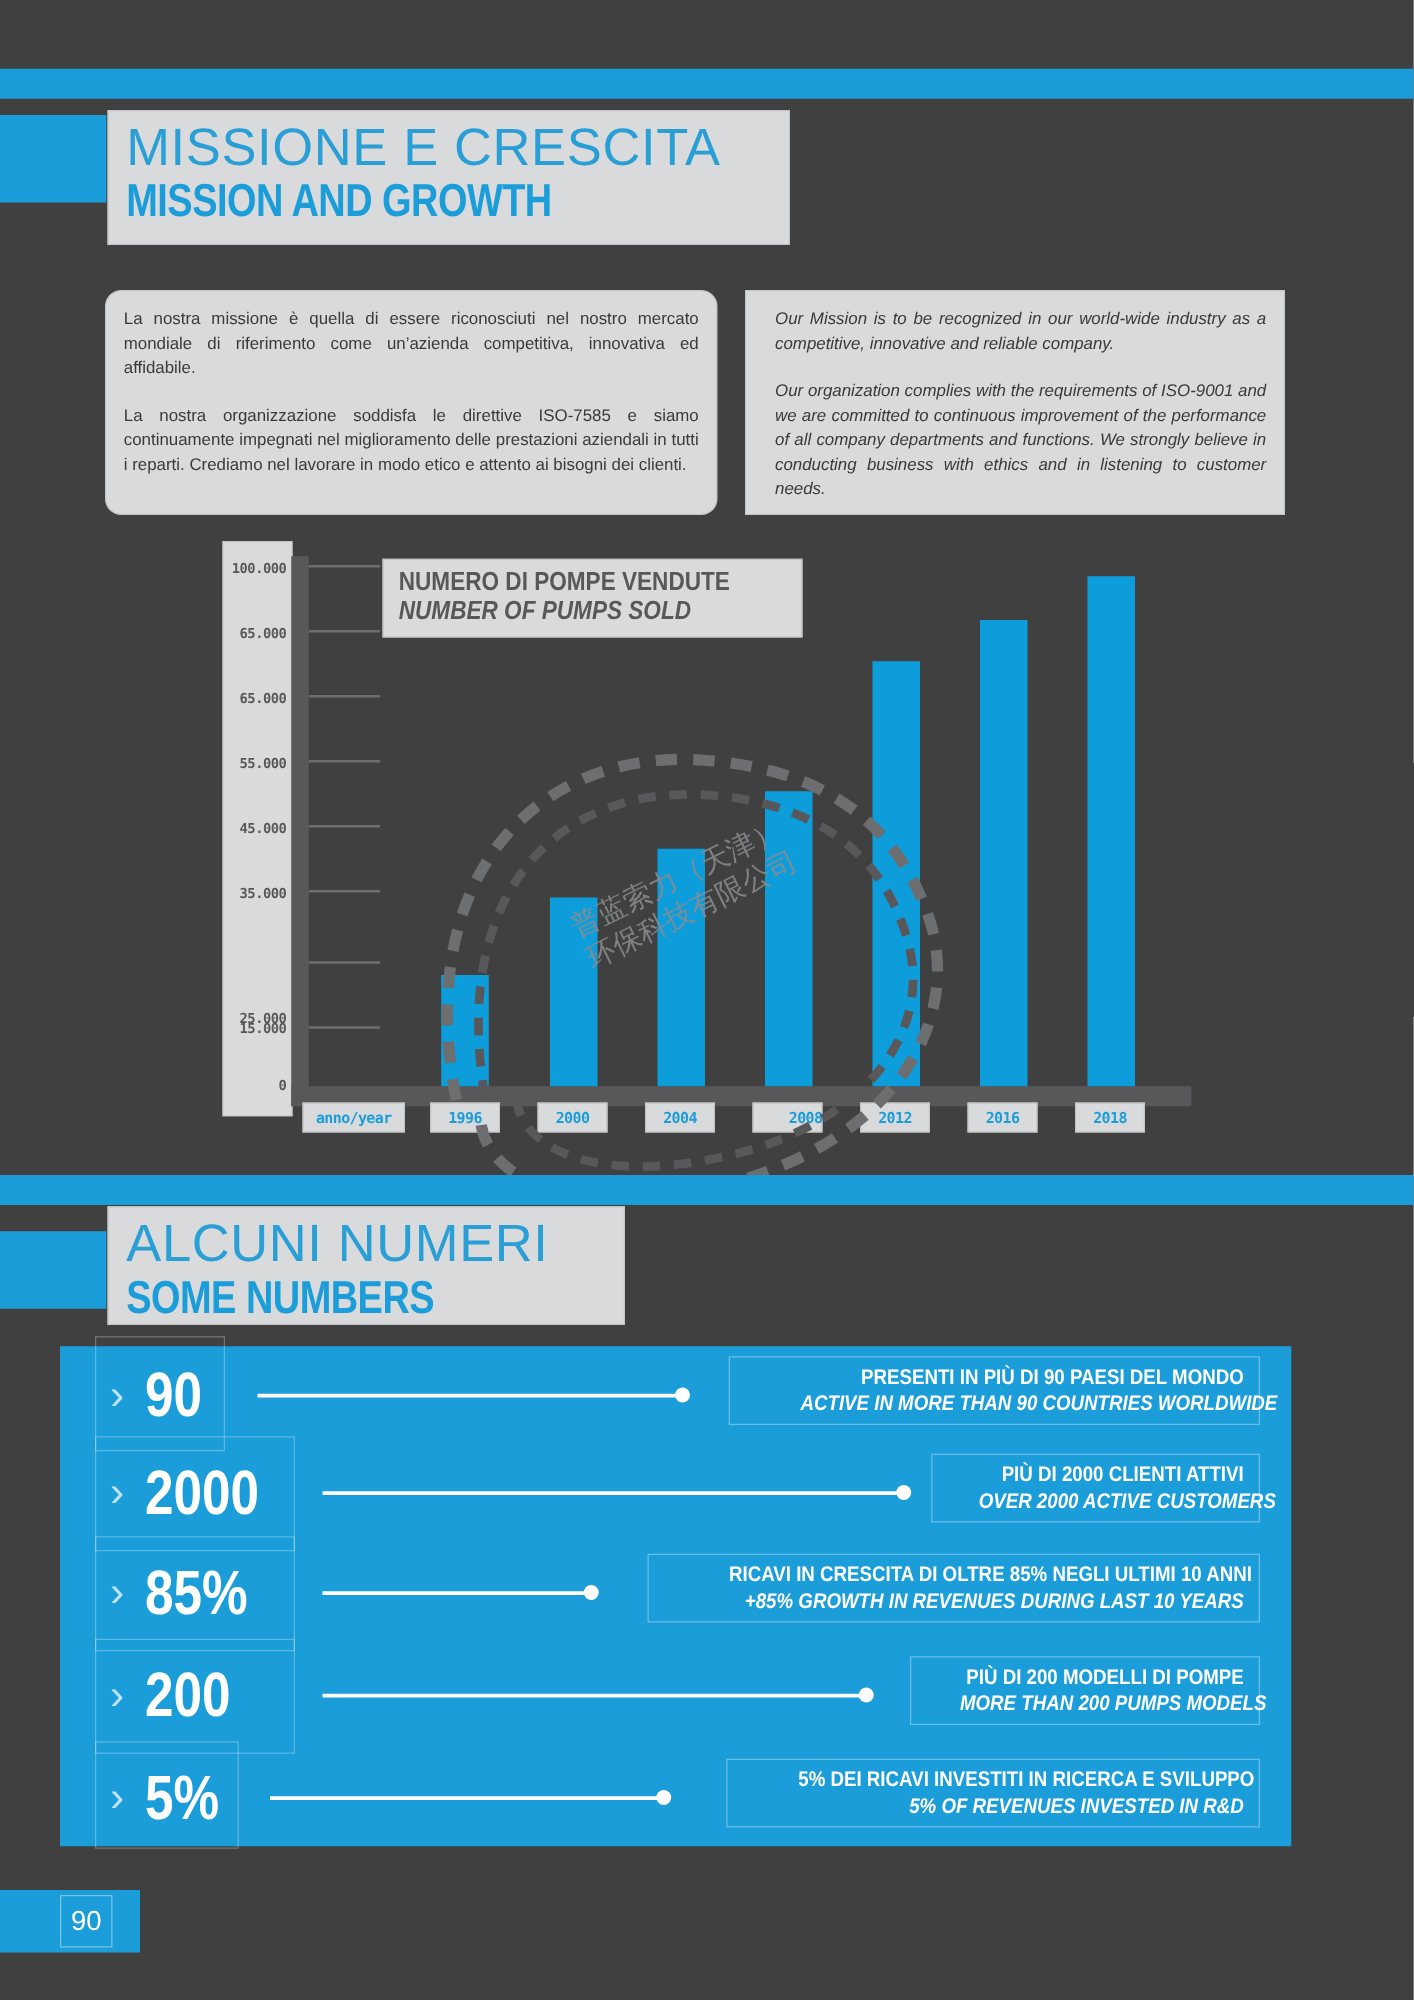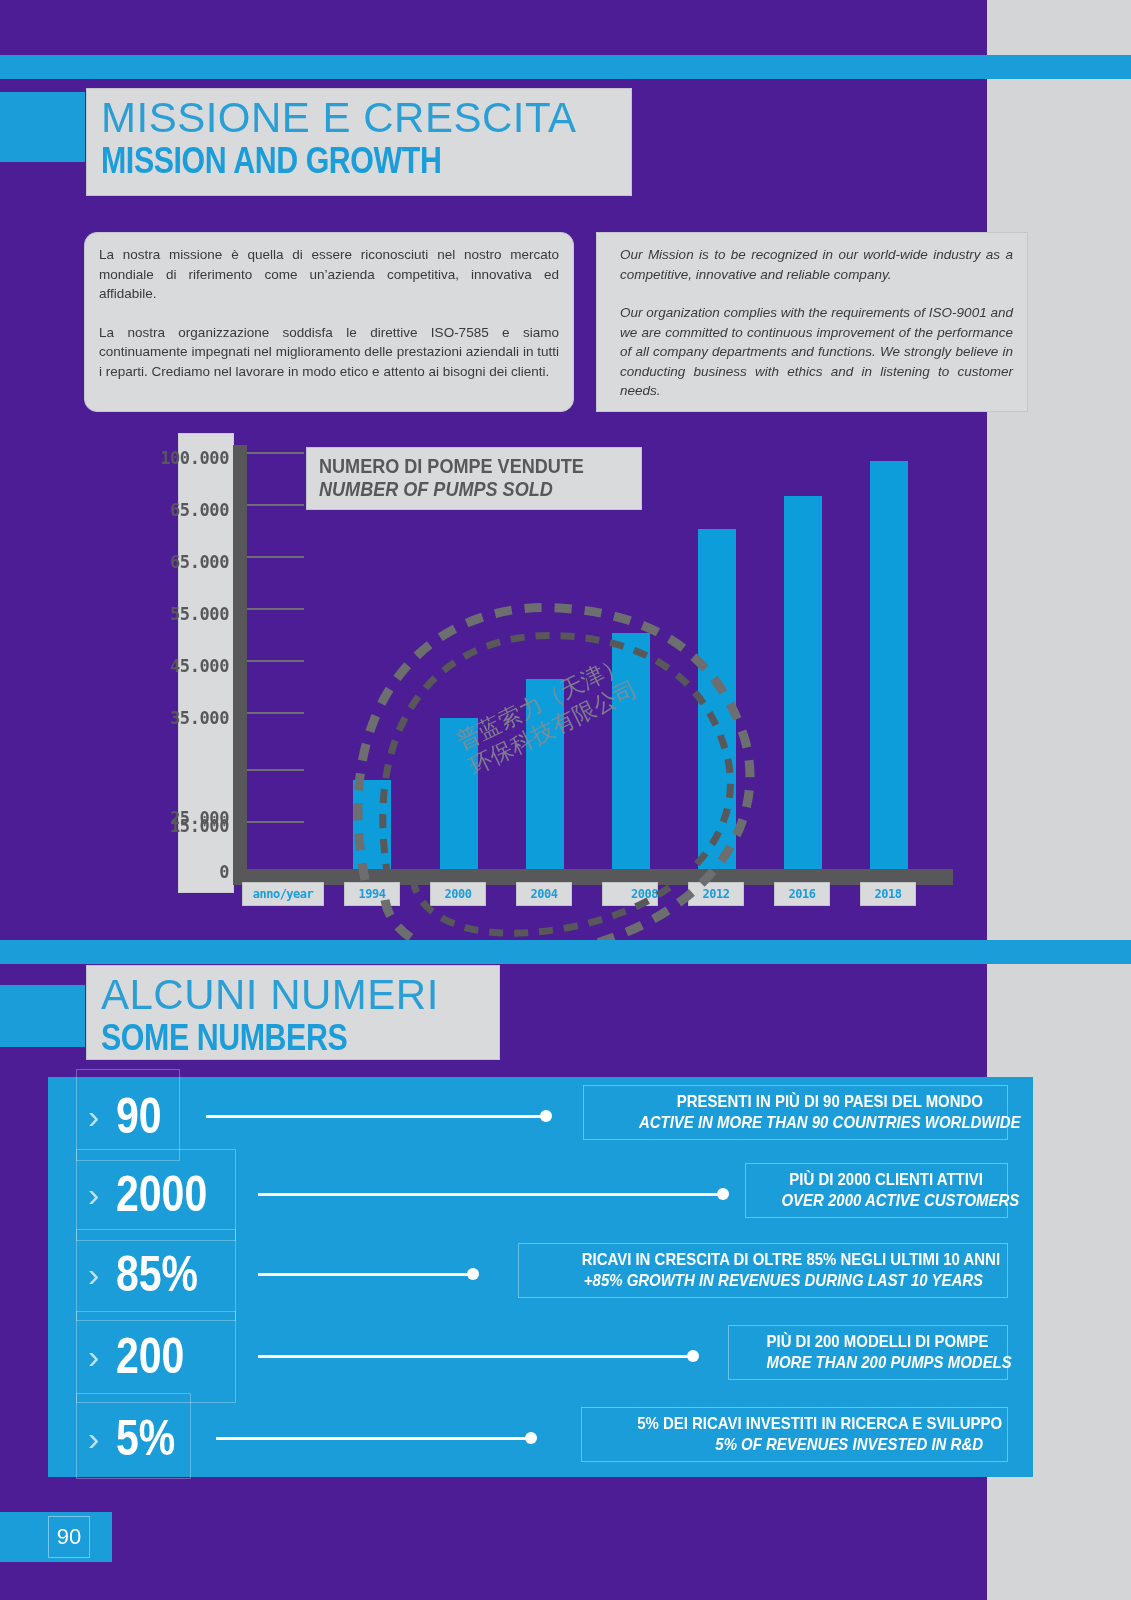--- a/index.html
+++ b/index.html
@@ -7,23 +7,23 @@
   html, body {
     width: 1131px;
     height: 1600px;
     background: #d4d5d6;
     font-family: "Liberation Sans", sans-serif;
     overflow: hidden;
   }
 
   #page {
     position: relative;
-    width: 987px;
+    width: 1131px;
     height: 1600px;
-    background: #4c1d95;
+    background: #404040;
   }
 
   
   .ribbon-strip {
     position: absolute;
     background: #1b9dd9;
   }
   .ribbon-block {
     position: absolute;
     background: #1b9dd9;
@@ -100,21 +100,21 @@
     left: 0px;
     top: 0px;
     width: 56px;
     height: 460px;
     background: #d9dadb;
     border: 1px solid #cbcccd;
   }
   .ylabel {
     position: absolute;
     right: 4px;
-    font-size: 17px;
+    font-size: 11px;
     font-weight: 700;
     color: #58585a;
     font-family: "DejaVu Sans Mono", monospace;
     letter-spacing: -0.4px;
     white-space: nowrap;
   }
   .gridline {
     position: absolute;
     left: 69px;
     width: 57px;
@@ -236,21 +236,21 @@
     position: absolute;
     width: 12px;
     height: 12px;
     border-radius: 50%;
     background: #ffffff;
     top: 33px;
   }
   .label-box {
     position: absolute;
     border: 1px solid rgba(255,255,255,0.35);
-    padding: 5px 24px 6px 8px;
+    padding: 5px 12px 6px 8px;
     text-align: right;
     top: 8px;
   }
   .label-it {
     font-size: 17px;
     line-height: 21px;
     color: #ffffff;
     font-weight: 700;
     transform: scaleX(0.88);
     transform-origin: right center;
@@ -346,21 +346,21 @@
     <div class="bar" style="left:520px;top:96px;height:340px;"></div>
     <div class="bar" style="left:606px;top:63px;height:373px;"></div>
     <div class="bar" style="left:692px;top:28px;height:408px;"></div>
 
     <div class="chart-title-box">
       <div class="chart-title-it">NUMERO DI POMPE VENDUTE</div>
       <div class="chart-title-en">NUMBER OF PUMPS SOLD</div>
     </div>
 
     <div class="xtick-box anno" style="left:64px;width:82px;">anno/year</div>
-    <div class="xtick-box" style="left:166px;width:56px;">1994</div>
+    <div class="xtick-box" style="left:166px;width:56px;">1996</div>
     <div class="xtick-box" style="left:252px;width:56px;">2000</div>
     <div class="xtick-box" style="left:338px;width:56px;">2004</div>
     <div class="xtick-box" style="left:424px;width:56px;padding-left:28px;">2008</div>
     <div class="xtick-box" style="left:510px;width:56px;">2012</div>
     <div class="xtick-box" style="left:596px;width:56px;">2016</div>
     <div class="xtick-box" style="left:682px;width:56px;">2018</div>
   </div>
 
   <svg id="swoosh" viewBox="0 0 1131 1600">
     <path d="M365 880 C 330 700, 430 600, 560 608 C 660 614, 720 660, 745 740 C 770 830, 700 925, 560 952 C 440 975, 390 935, 385 900" fill="none" stroke="#6d6e70" stroke-width="9" stroke-dasharray="17 13" stroke-linecap="butt"></path>

